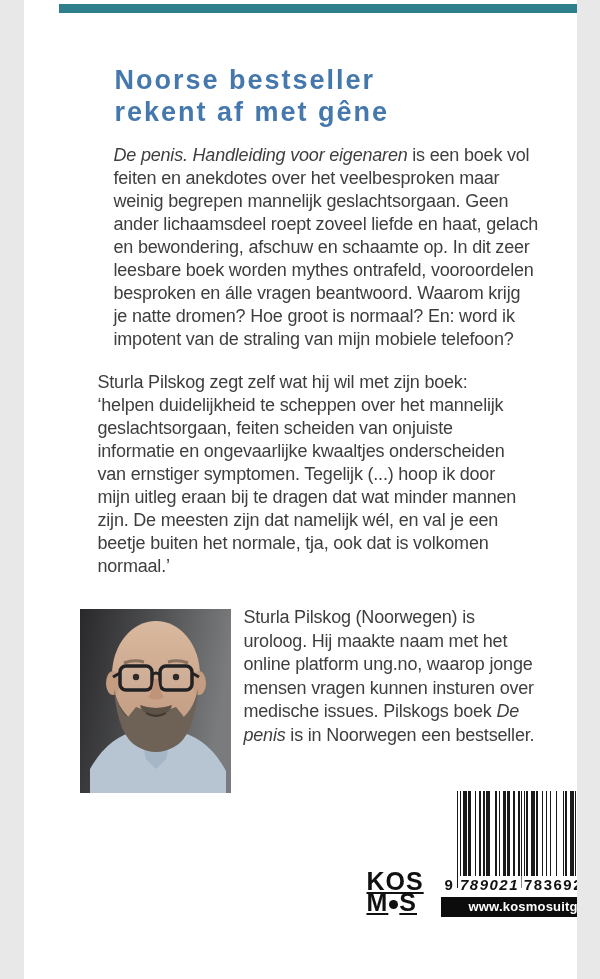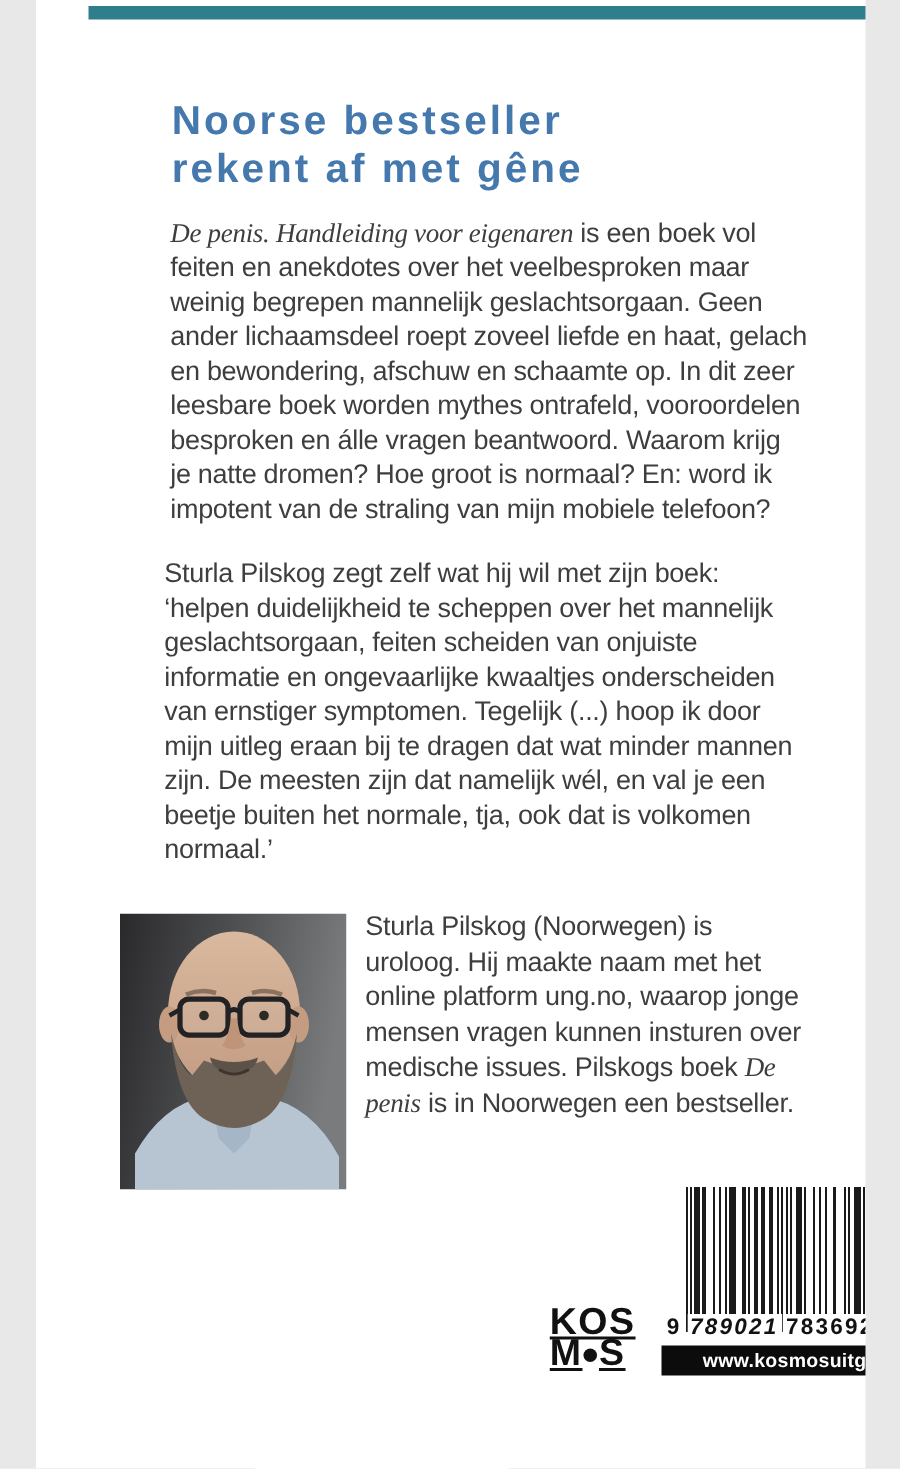--- a/index.html
+++ b/index.html
@@ -10,23 +10,23 @@
   }
   .abs{position:absolute;}
   
   #top-bar{left:35px;top:4px;width:530px;height:9px;}
   
   #heading{left:91px;top:64px;font-weight:bold;font-size:27px;line-height:32px;
     letter-spacing:2px;white-space:nowrap;}
   
   .bodytext{font-size:18px;line-height:23px;letter-spacing:-0.2px;color:#3e3e3e;}
   .bodytext .tline{white-space:nowrap;height:23px;}
-  .it{font-style:italic;font-family:Liberation Serif, serif;}
+  .it{font-style:italic;}
   #para1{left:90px;top:144px;}
-  #para2{left:86px;top:371px;}
+  #para2{left:74px;top:371px;}
   #bio{left:220px;top:606px;line-height:23.5px;}
   #bio .tline{height:23.5px;}
   
   #photo{left:56px;top:609px;width:151px;height:184px;}
   
   #logo{left:343px;top:871px;color:#111;font-weight:900;font-size:25px;
     line-height:21px;letter-spacing:1px;white-space:nowrap;text-decoration:underline;}
   #logo .dot{display:inline-block;width:9px;height:9px;border-radius:50%;
     background:#111;margin:0 1px 2px 1px;vertical-align:baseline;}
   

